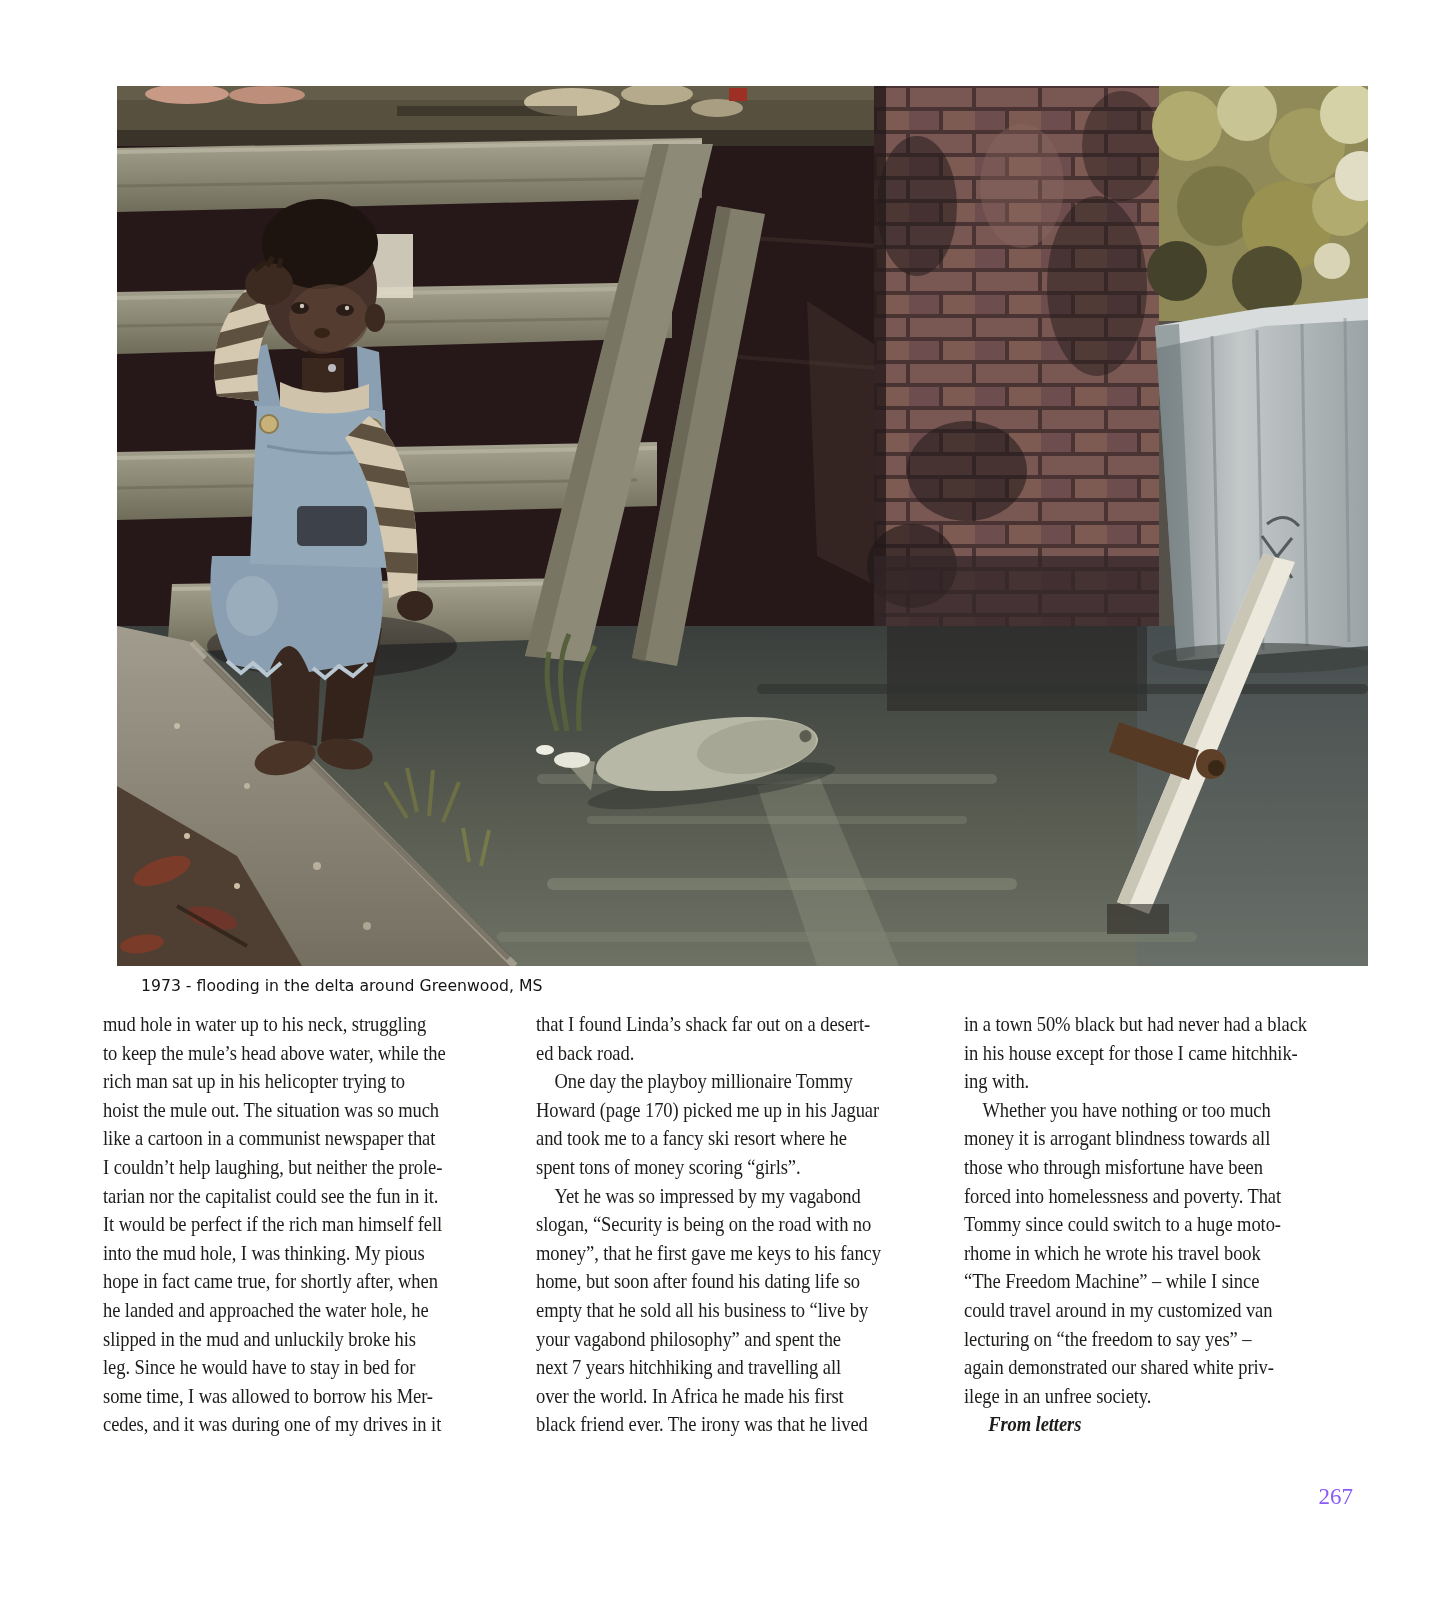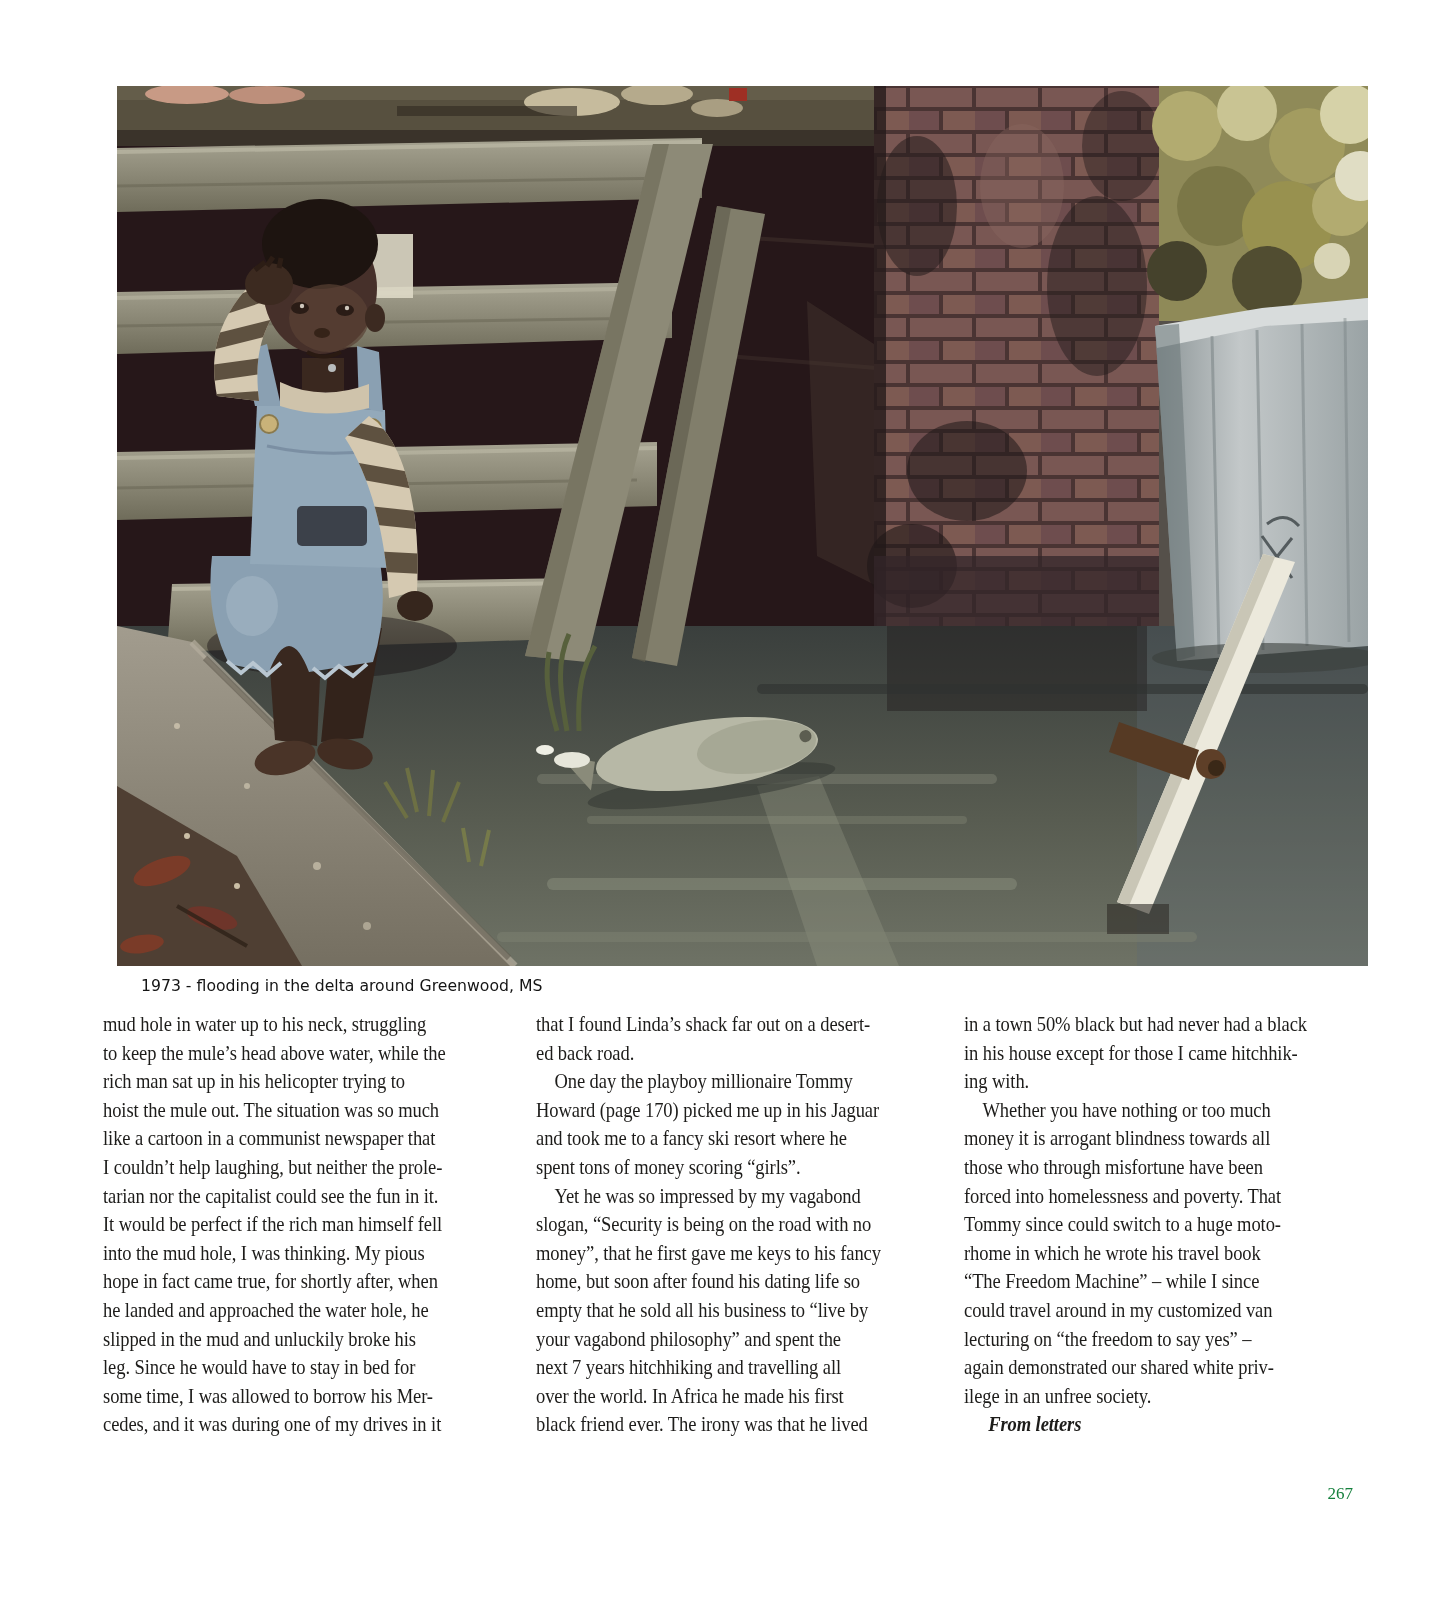--- a/index.html
+++ b/index.html
@@ -10,21 +10,21 @@
 
   .caption{position:absolute;left:141px;top:976px;font-family:"DejaVu Sans","Liberation Sans",sans-serif;
     font-size:16.5px;color:#141414;white-space:nowrap;transform:scaleX(.95);transform-origin:0 0;}
 
   .col{position:absolute;top:1010px;width:470px;font-size:21.5px;line-height:28.6px;letter-spacing:-.1px;
     transform:scaleX(.862);transform-origin:0 0;color:#1d1c1a;}
   .col-text{white-space:pre;}
   .c1{left:103px}.c2{left:536px}.c3{left:964px}
   .signature{font-style:italic;font-weight:600;padding-left:28px;white-space:pre;}
 
-  .pagenum{position:absolute;top:1484px;left:1255px;width:98px;text-align:right;font-size:17px;color:#15803d;}
+  .pagenum{position:absolute;top:1484px;left:1255px;width:98px;text-align:right;font-size:23px;color:#8b5cf6;}
 </style>
 </head>
 <body>
 
 <main>
 
   <figure class="photo">
     <svg viewBox="0 0 1251 880" preserveAspectRatio="none">
       <defs>
         <linearGradient id="gWater" x1="0" y1="0" x2="0" y2="1">

